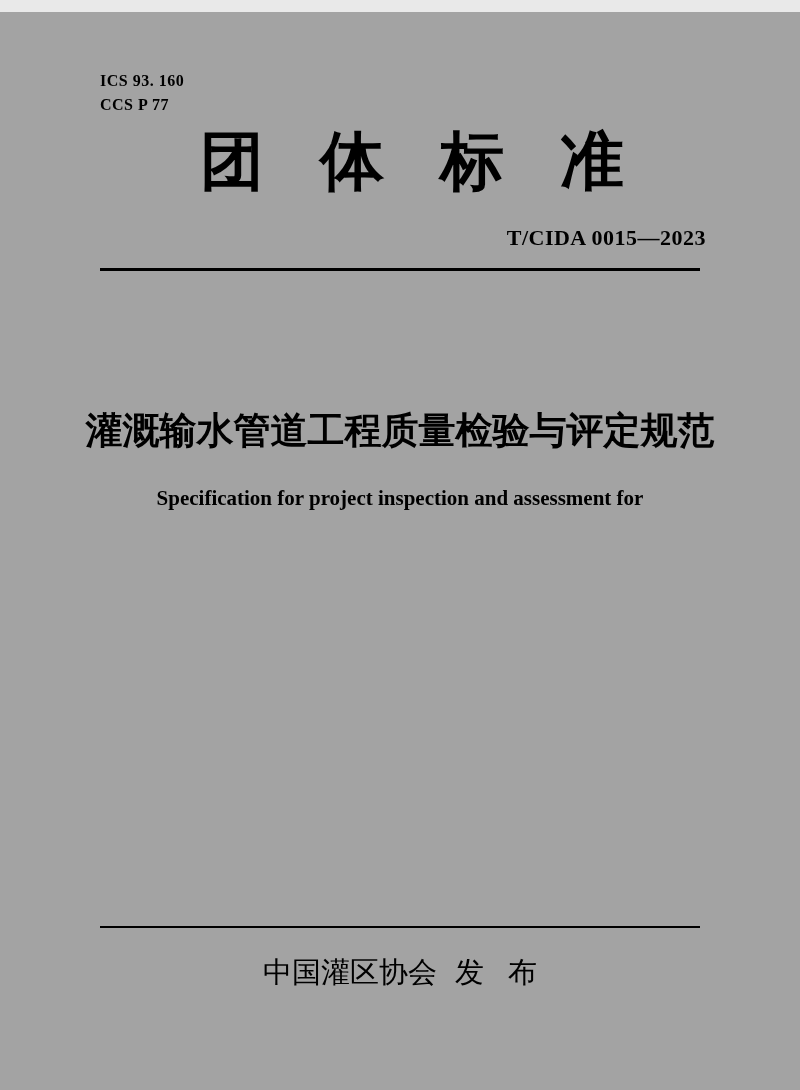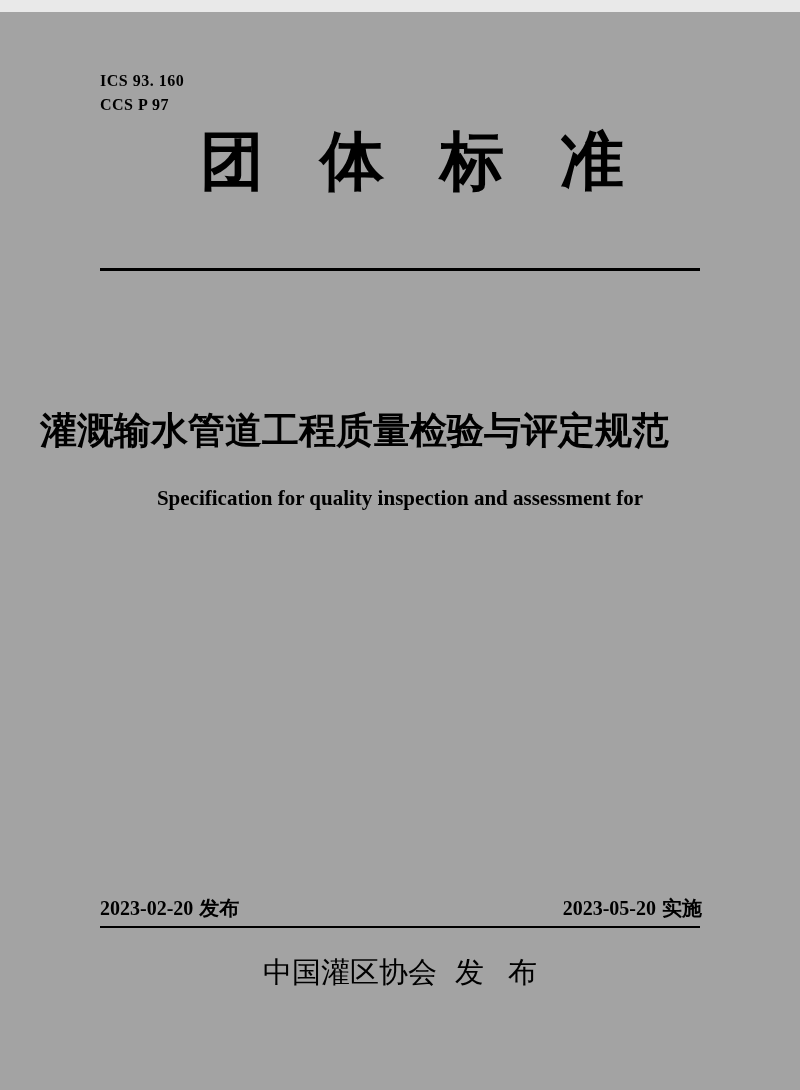--- a/index.html
+++ b/index.html
@@ -32,21 +32,21 @@
     letter-spacing:0.5px;
   }
   .rule{
     position:absolute;left:100px;right:100px;
     border:0;border-top:3px solid #000;margin:0;
   }
   .rule-top{top:256px;}
   .rule-bottom{top:914px;border-top-width:2.5px;}
   .title-zh{
     position:absolute;left:40px;top:397px;width:720px;
-    text-align:left;
+    text-align:center;
     font-family:"Liberation Sans", sans-serif;
     font-weight:bold;font-size:37px;line-height:44px;
     white-space:nowrap;
   }
   .title-en{
     position:absolute;left:0;top:471px;width:800px;
     text-align:center;
     font-weight:bold;font-size:21px;line-height:31px;
   }
   .date-row{
@@ -70,38 +70,35 @@
     margin-right:-24px; 
   }
 </style>
 </head>
 <body>
 
 <div class="page">
 
   <div class="ics-block">
     <div>ICS 93. 160</div>
-    <div>CCS P 97</div>
+    <div>CCS P 77</div>
   </div>
 
   <div class="doc-type">团体标准</div>
 
+  <div class="std-number">T/CIDA 0015—2023</div>
 
   <hr class="rule rule-top">
 
   <div class="title-zh">灌溉输水管道工程质量检验与评定规范</div>
 
   <div class="title-en">
-    <div>Specification for quality inspection and assessment for</div>
+    <div>Specification for project inspection and assessment for</div>
   </div>
 
-  <div class="date-row">
-    <div><span>2023-02-20</span><span class="cn-sans">发布</span></div>
-    <div><span>2023-05-20</span><span class="cn-sans">实施</span></div>
-  </div>
 
   <hr class="rule rule-bottom">
 
   <div class="publisher">
     <span>中国灌区协会</span><span class="publish-label">发布</span>
   </div>
 
 </div>
 
 </body></html>

